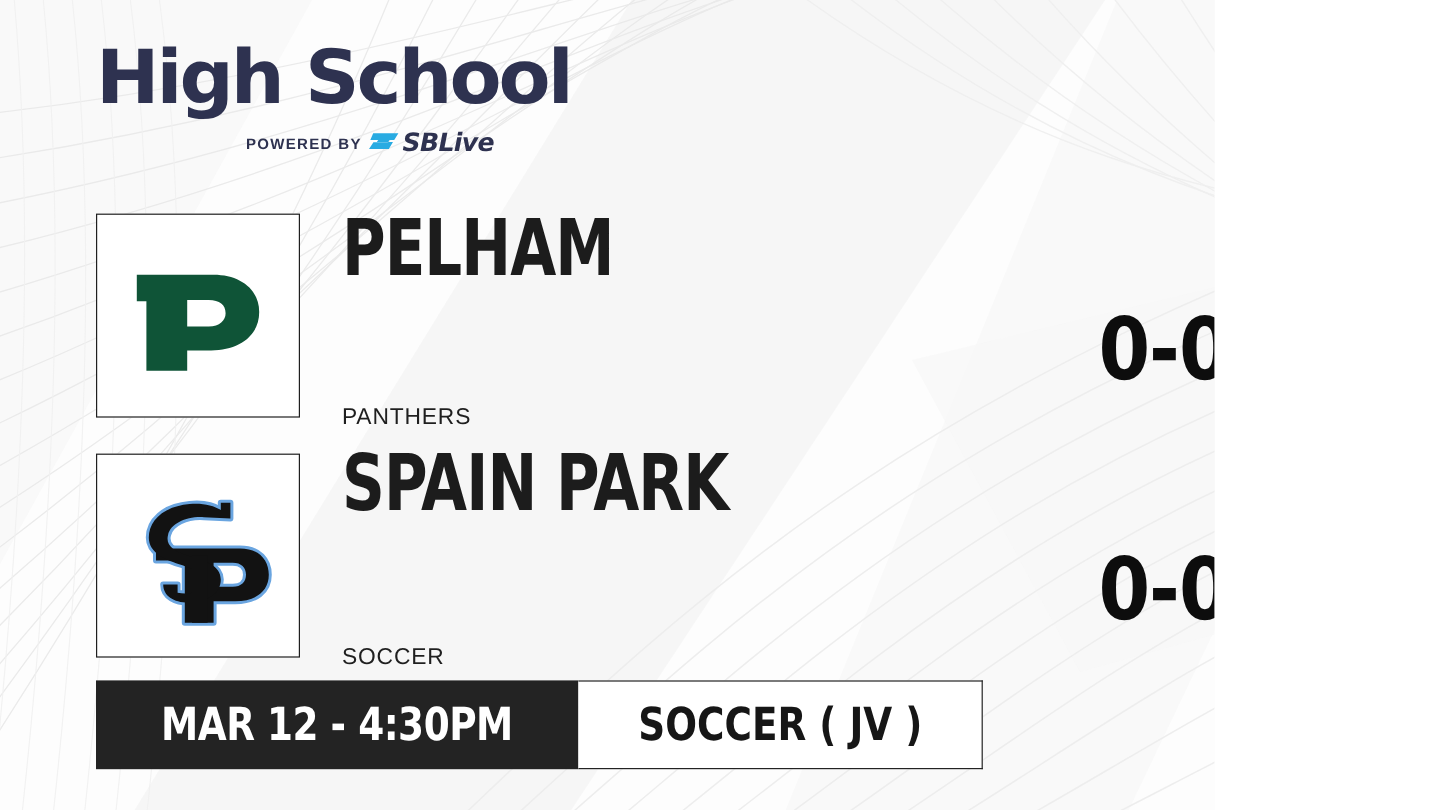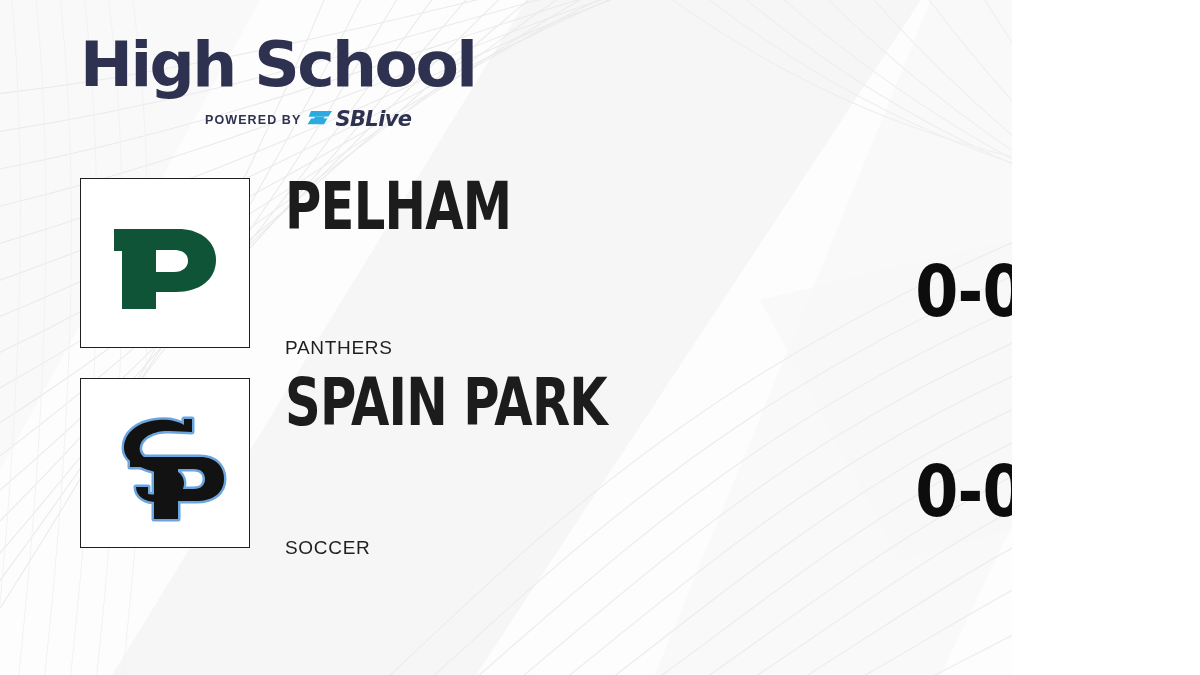--- a/index.html
+++ b/index.html
@@ -286,14 +286,22 @@
                C44 58 38 53 40 45 C42 35 56 29 70 30 L92 31 L92 18 L84 18 L84 24
                C78 20 68 18 58 19 C36 21 24 33 24 47 C24 60 38 66 52 70
                C64 74 70 78 69 85 C68 92 58 95 48 93 L48 86 Z" fill="#121212"></path>
       <rect x="60" y="62" width="13" height="56" fill="#121212"></rect>
     </svg>
   </div>
   <div class="team-name" id="team-name-1">SPAIN PARK</div>
   <div class="mascot" id="mascot-1">SOCCER</div>
   <div class="score" id="score-1">0-0</div>
 
+  <div id="bottom-bar">
+    <div id="bar-date">
+      <span id="bar-date-text">MAR 12 - 4:30PM</span>
+    </div>
+    <div id="bar-sport">
+      <span id="bar-sport-text">SOCCER ( JV )</span>
+    </div>
+  </div>
 
 </div>
 
 </body></html>

